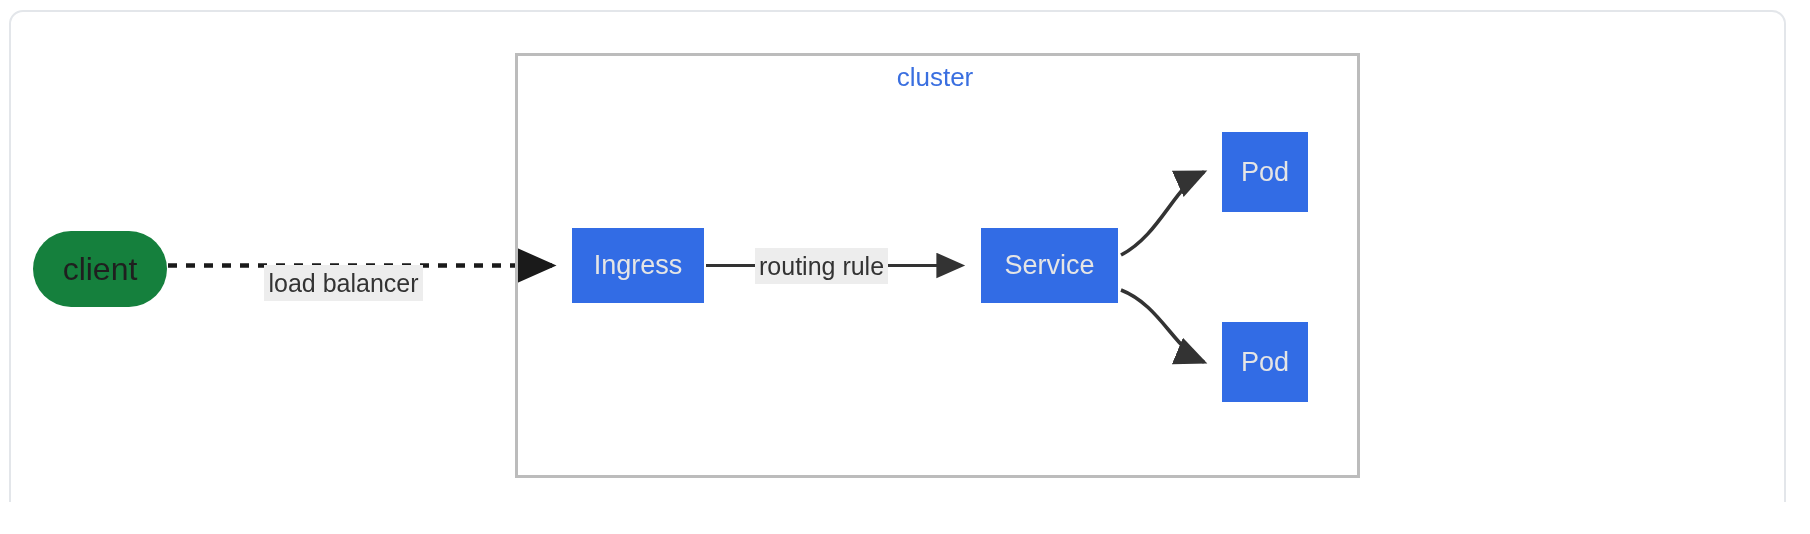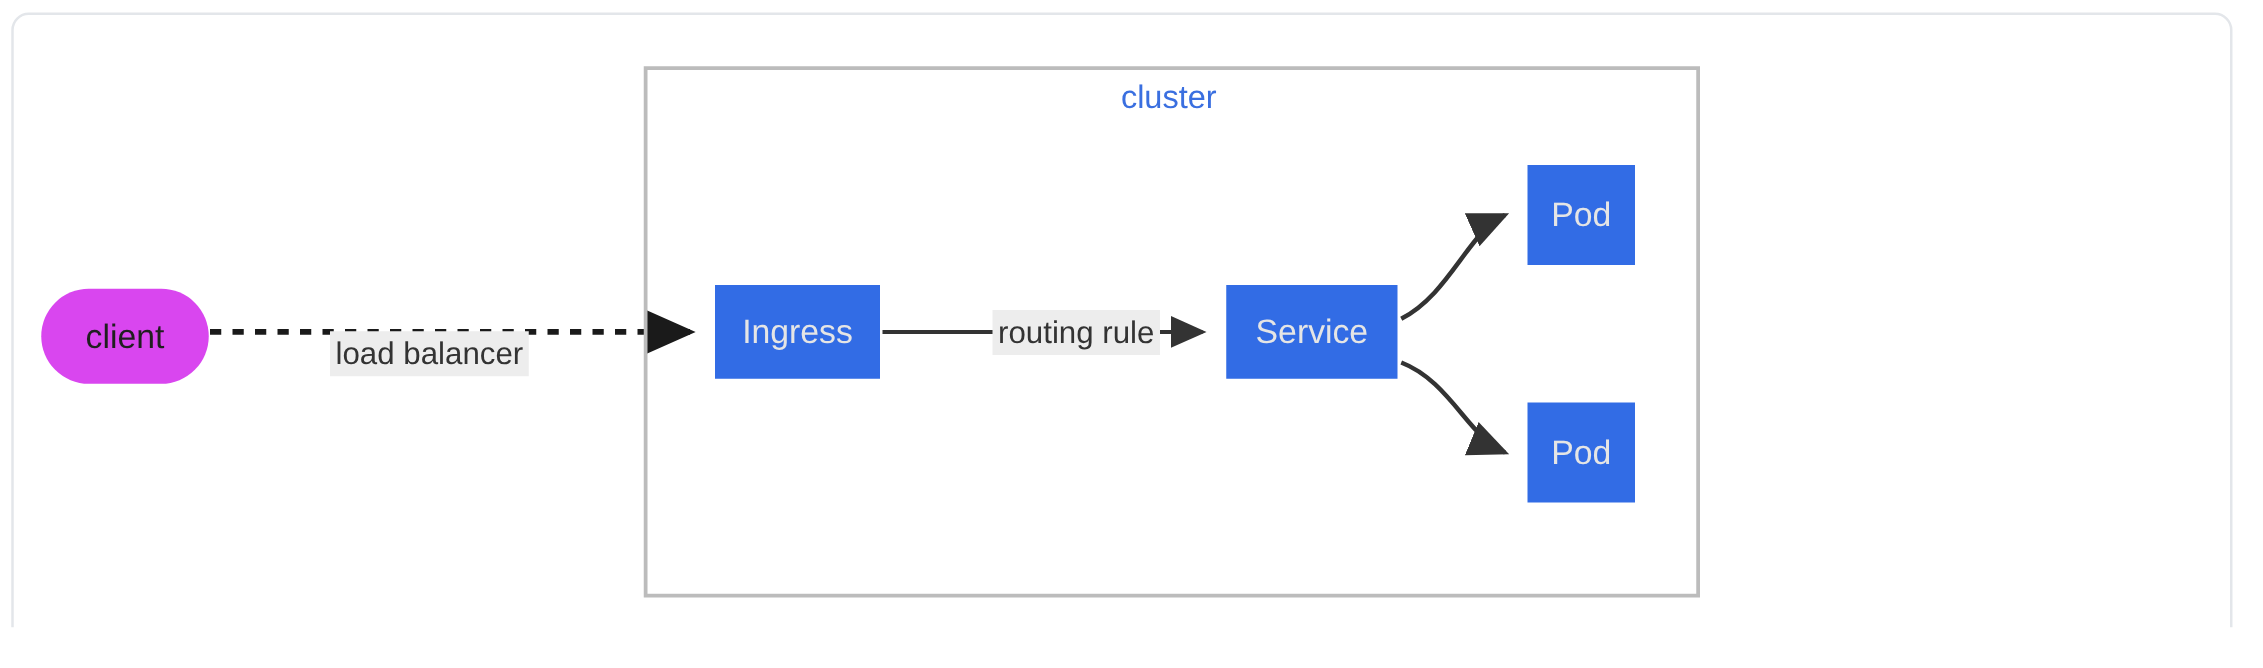--- a/index.html
+++ b/index.html
@@ -51,27 +51,27 @@
     line-height: 30px;
     white-space: nowrap;
   }
   
   #client-node {
     position: absolute;
     left: 33px;
     top: 231px;
     width: 134px;
     height: 76px;
-    background: #d946ef;
+    background: #15803d;
     border-radius: 38px;
     display: flex;
     align-items: center;
     justify-content: center;
     color: #1f1f1f;
-    font-size: 27px;
+    font-size: 32px;
   }
   
   .k8s-box {
     position: absolute;
     background: #326ce5;
     display: flex;
     align-items: center;
     justify-content: center;
     color: #e5e5e5;
     font-size: 27px;
@@ -93,24 +93,24 @@
     padding: 1px 4px;
     display: inline-block;
   }
   #lb-label {
     left: 221px;
     top: 231px;
     width: 245px;
     text-align: center;
   }
   #routing-label {
-    left: 776px;
+    left: 755px;
     top: 248px;
     width: 170px;
-    text-align: center;
+    text-align: left;
   }
   #edges-svg {
     position: absolute;
     left: 0;
     top: 0;
     width: 1810px;
     height: 534px;
     pointer-events: none;
   }
 </style>

